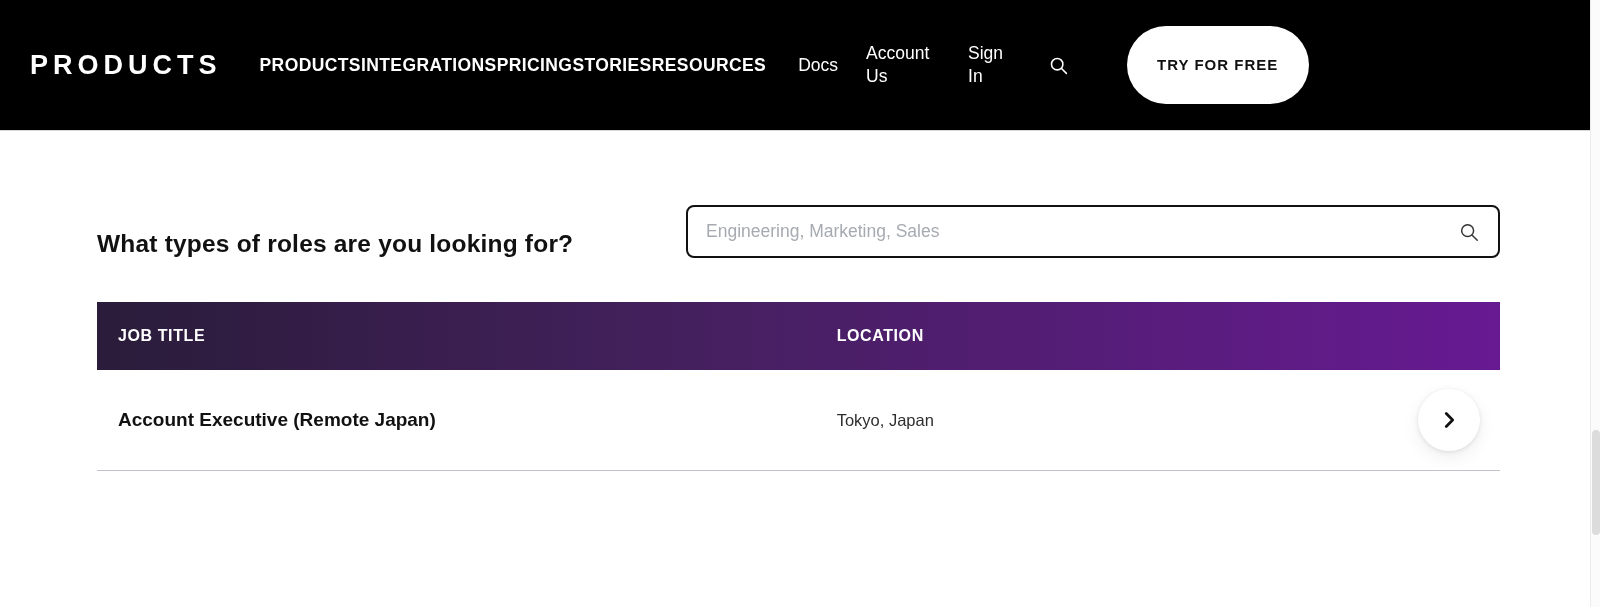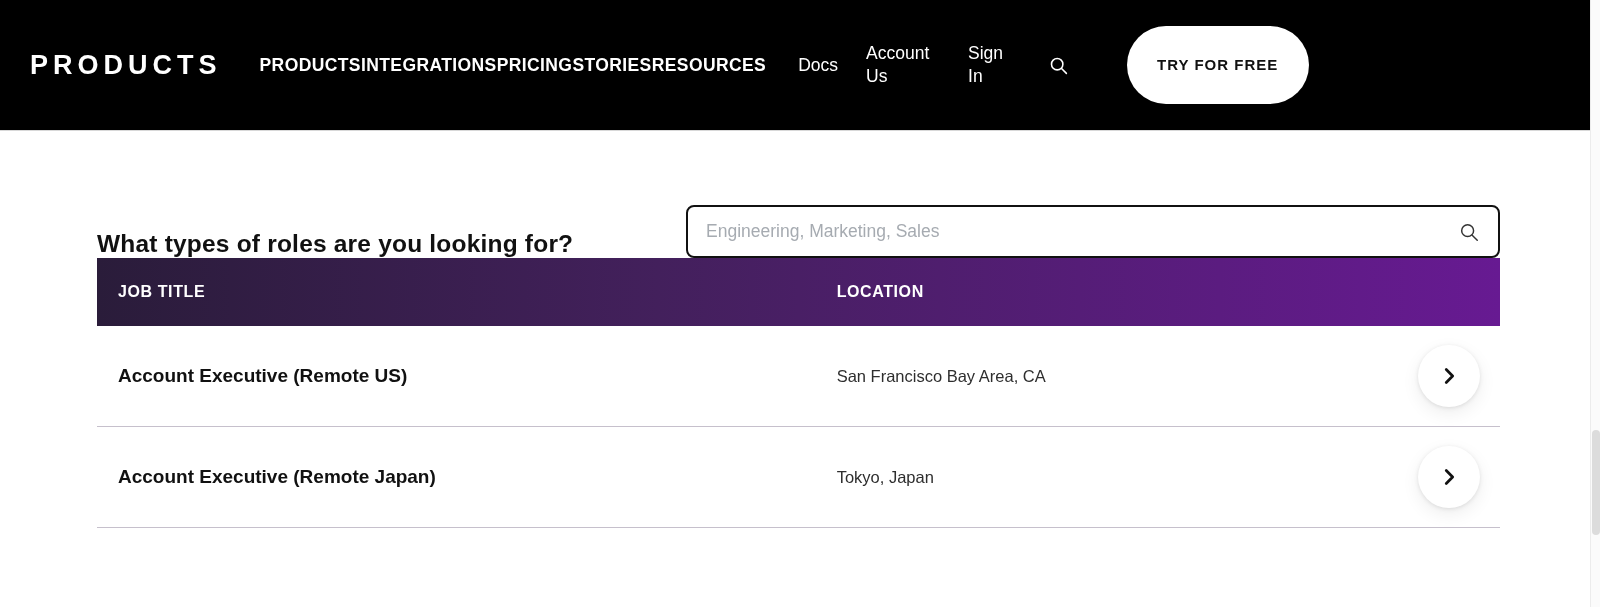--- a/index.html
+++ b/index.html
@@ -108,21 +108,21 @@
     position: absolute;
     right: 20px;
     top: 50%;
     transform: translateY(-50%);
     color: #333333;
     display: flex;
     cursor: pointer;
   }
 
   
-  .jobs-table { }
+  .jobs-table { margin-top: 44px; }
   .thead {
     height: 68px;
     background: linear-gradient(90deg, #2a1c3a 0%, #43205c 40%, #671a92 100%);
     display: flex;
     align-items: center;
     padding-left: 21px;
     color: #ffffff;
     font-size: 16px;
     font-weight: 700;
     letter-spacing: 0.6px;
@@ -230,31 +230,20 @@
       </span>
     </div>
   </div>
 
   <div class="jobs-table">
     <div class="thead">
       <div class="col-title">JOB TITLE</div>
       <div class="col-loc">LOCATION</div>
     </div>
 
-    <div class="trow">
-      <div class="job-title">Account Executive (Remote US)</div>
-      <div class="job-loc">San Francisco Bay Area, CA</div>
-      <button class="chev-btn">
-        <span style="display:flex;">
-          <svg width="22" height="22" viewBox="0 0 24 24" fill="none" stroke="currentColor" stroke-width="3" stroke-linecap="round" stroke-linejoin="round">
-            <path d="M9 5 L16 12 L9 19"></path>
-          </svg>
-        </span>
-      </button>
-    </div>
 
     <div class="trow">
       <div class="job-title">Account Executive (Remote Japan)</div>
       <div class="job-loc">Tokyo, Japan</div>
       <button class="chev-btn">
         <span style="display:flex;">
           <svg width="22" height="22" viewBox="0 0 24 24" fill="none" stroke="currentColor" stroke-width="3" stroke-linecap="round" stroke-linejoin="round">
             <path d="M9 5 L16 12 L9 19"></path>
           </svg>
         </span>

